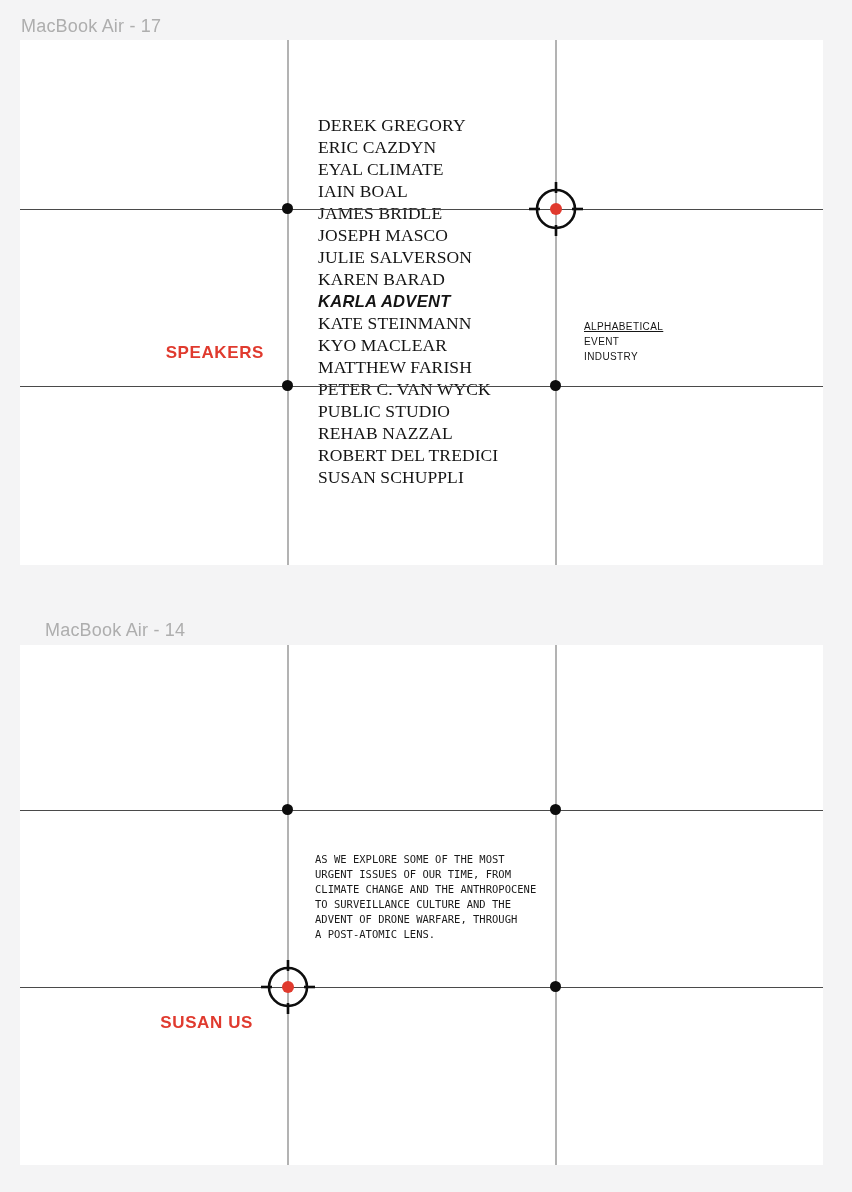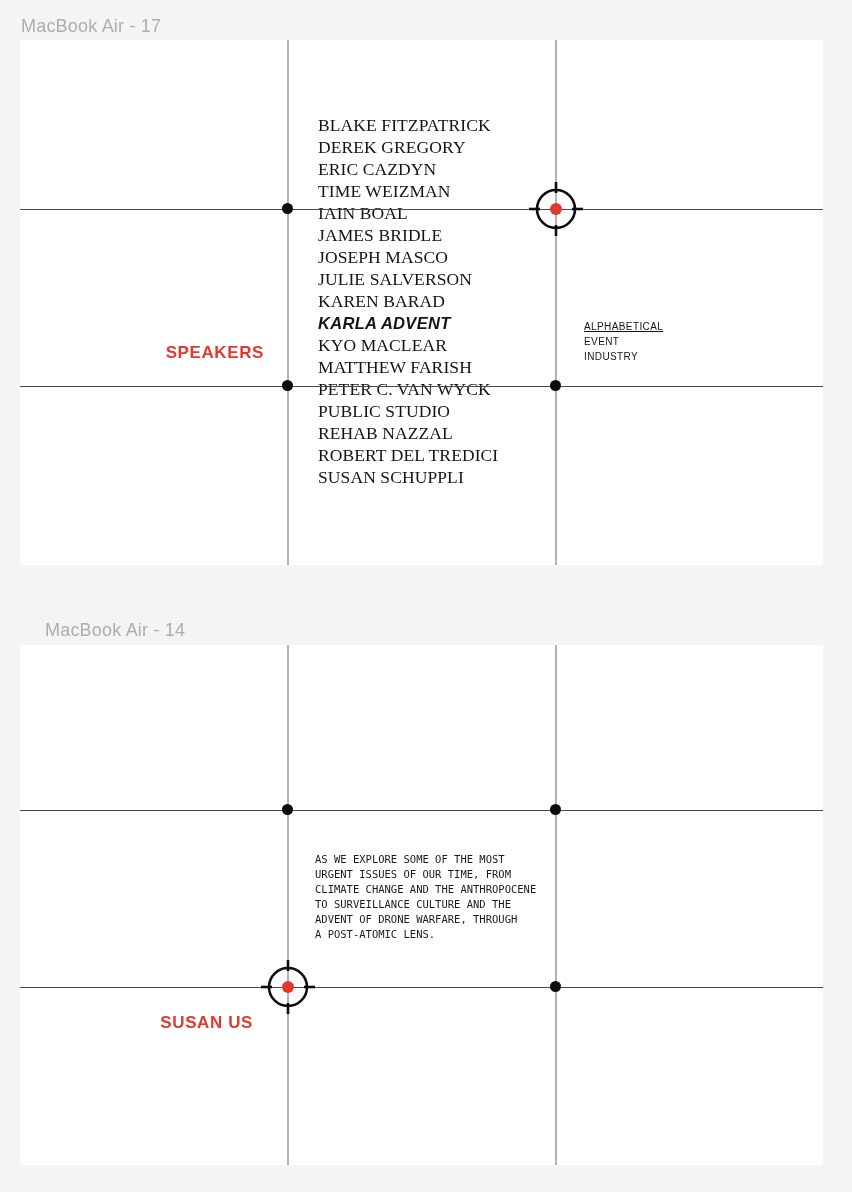--- a/index.html
+++ b/index.html
@@ -133,30 +133,30 @@
     <line x1="32" y1="5" x2="32" y2="16" stroke="#0d0d0d" stroke-width="2.6"></line>
     <line x1="32" y1="48" x2="32" y2="59" stroke="#0d0d0d" stroke-width="2.6"></line>
     <line x1="5" y1="32" x2="16" y2="32" stroke="#0d0d0d" stroke-width="2.6"></line>
     <line x1="48" y1="32" x2="59" y2="32" stroke="#0d0d0d" stroke-width="2.6"></line>
     <circle cx="32" cy="32" r="6" fill="#e03a2e"></circle>
   </svg>
 
   <div class="section-title" style="left:0; width:244px; top:303px; color:#e03a2e;">SPEAKERS</div>
 
   <ul class="speakers-list">
-      <li class="speaker-name">BLAKE FITZPATRICK</li>
       <li class="speaker-name">DEREK GREGORY</li>
       <li class="speaker-name">ERIC CAZDYN</li>
-      <li class="speaker-name">TIME WEIZMAN</li>
+      <li class="speaker-name">EYAL CLIMATE</li>
       <li class="speaker-name">IAIN BOAL</li>
       <li class="speaker-name">JAMES BRIDLE</li>
       <li class="speaker-name">JOSEPH MASCO</li>
       <li class="speaker-name">JULIE SALVERSON</li>
       <li class="speaker-name">KAREN BARAD</li>
       <li class="speaker-name highlight">KARLA ADVENT</li>
+      <li class="speaker-name">KATE STEINMANN</li>
       <li class="speaker-name">KYO MACLEAR</li>
       <li class="speaker-name">MATTHEW FARISH</li>
       <li class="speaker-name">PETER C. VAN WYCK</li>
       <li class="speaker-name">PUBLIC STUDIO</li>
       <li class="speaker-name">REHAB NAZZAL</li>
       <li class="speaker-name">ROBERT DEL TREDICI</li>
       <li class="speaker-name">SUSAN SCHUPPLI</li>
     </ul>
 
   <ul class="filters">

